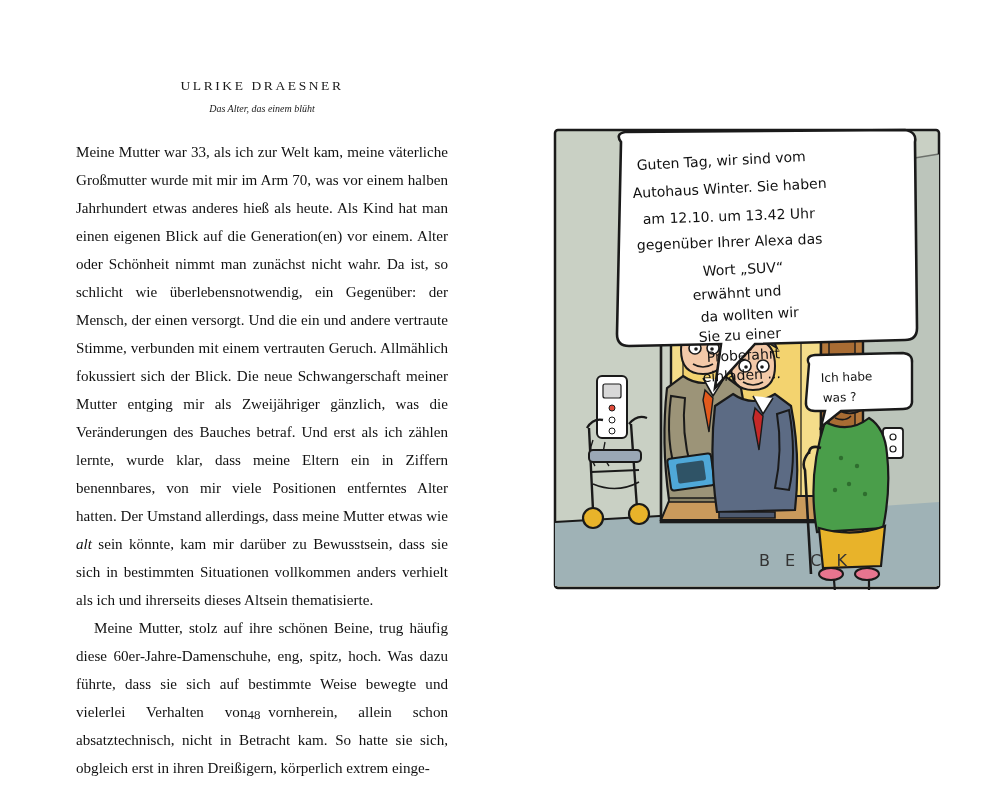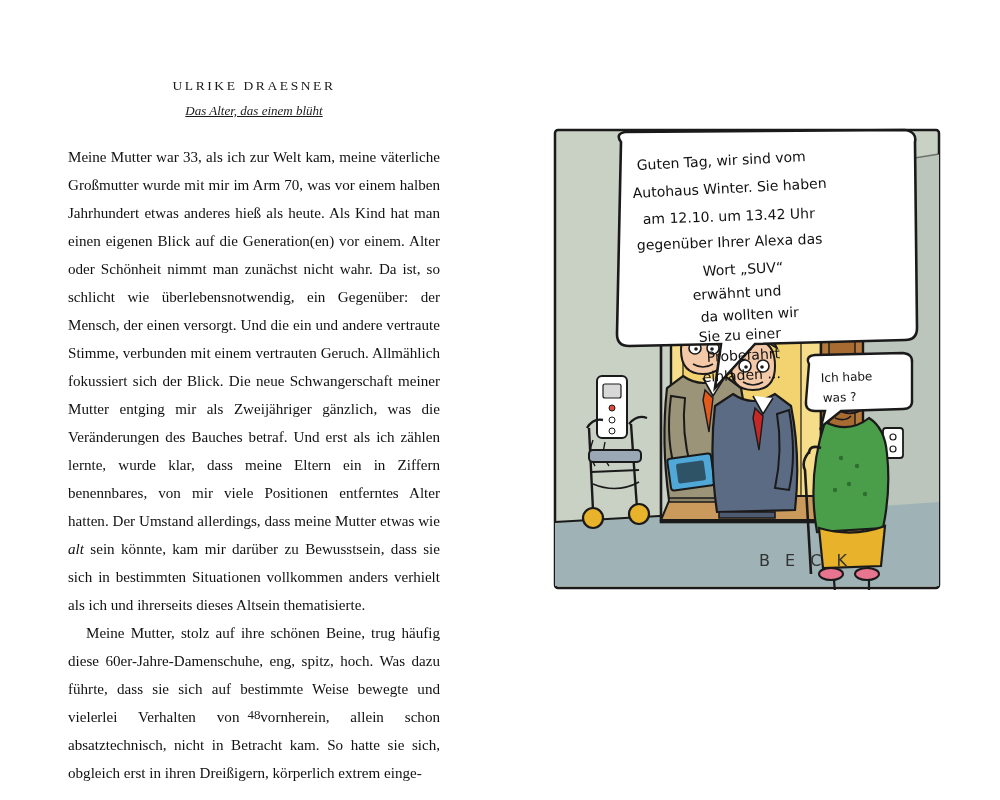--- a/index.html
+++ b/index.html
@@ -16,41 +16,40 @@
   #page {
     position: relative;
     width: 1000px;
     height: 800px;
     background: #ffffff;
     box-sizing: border-box;
   }
   
   #text-column {
     position: absolute;
-    left: 68px;
+    left: 76px;
     top: 78px;
     width: 372px;
   }
   #byline {
     font-family: "Liberation Serif", serif;
     font-size: 13.5px;
     letter-spacing: 2.6px;
     color: #1a1a1a;
     text-align: center;
     margin: 0 0 9px 0;
     font-variant: small-caps;
   }
   #story-title {
     font-family: "Liberation Serif", serif;
     font-style: italic;
-    font-size: 13px;
+    font-size: 10px;
     color: #1a1a1a;
     text-align: center;
     margin: 0 0 24px 0;
-    text-decoration: underline;
   }
   .para {
     font-family: "Liberation Serif", serif;
     font-size: 15.1px;
     line-height: 28px;
     color: #111111;
     text-align: justify;
     margin: 0;
     hyphens: manual;
   }

